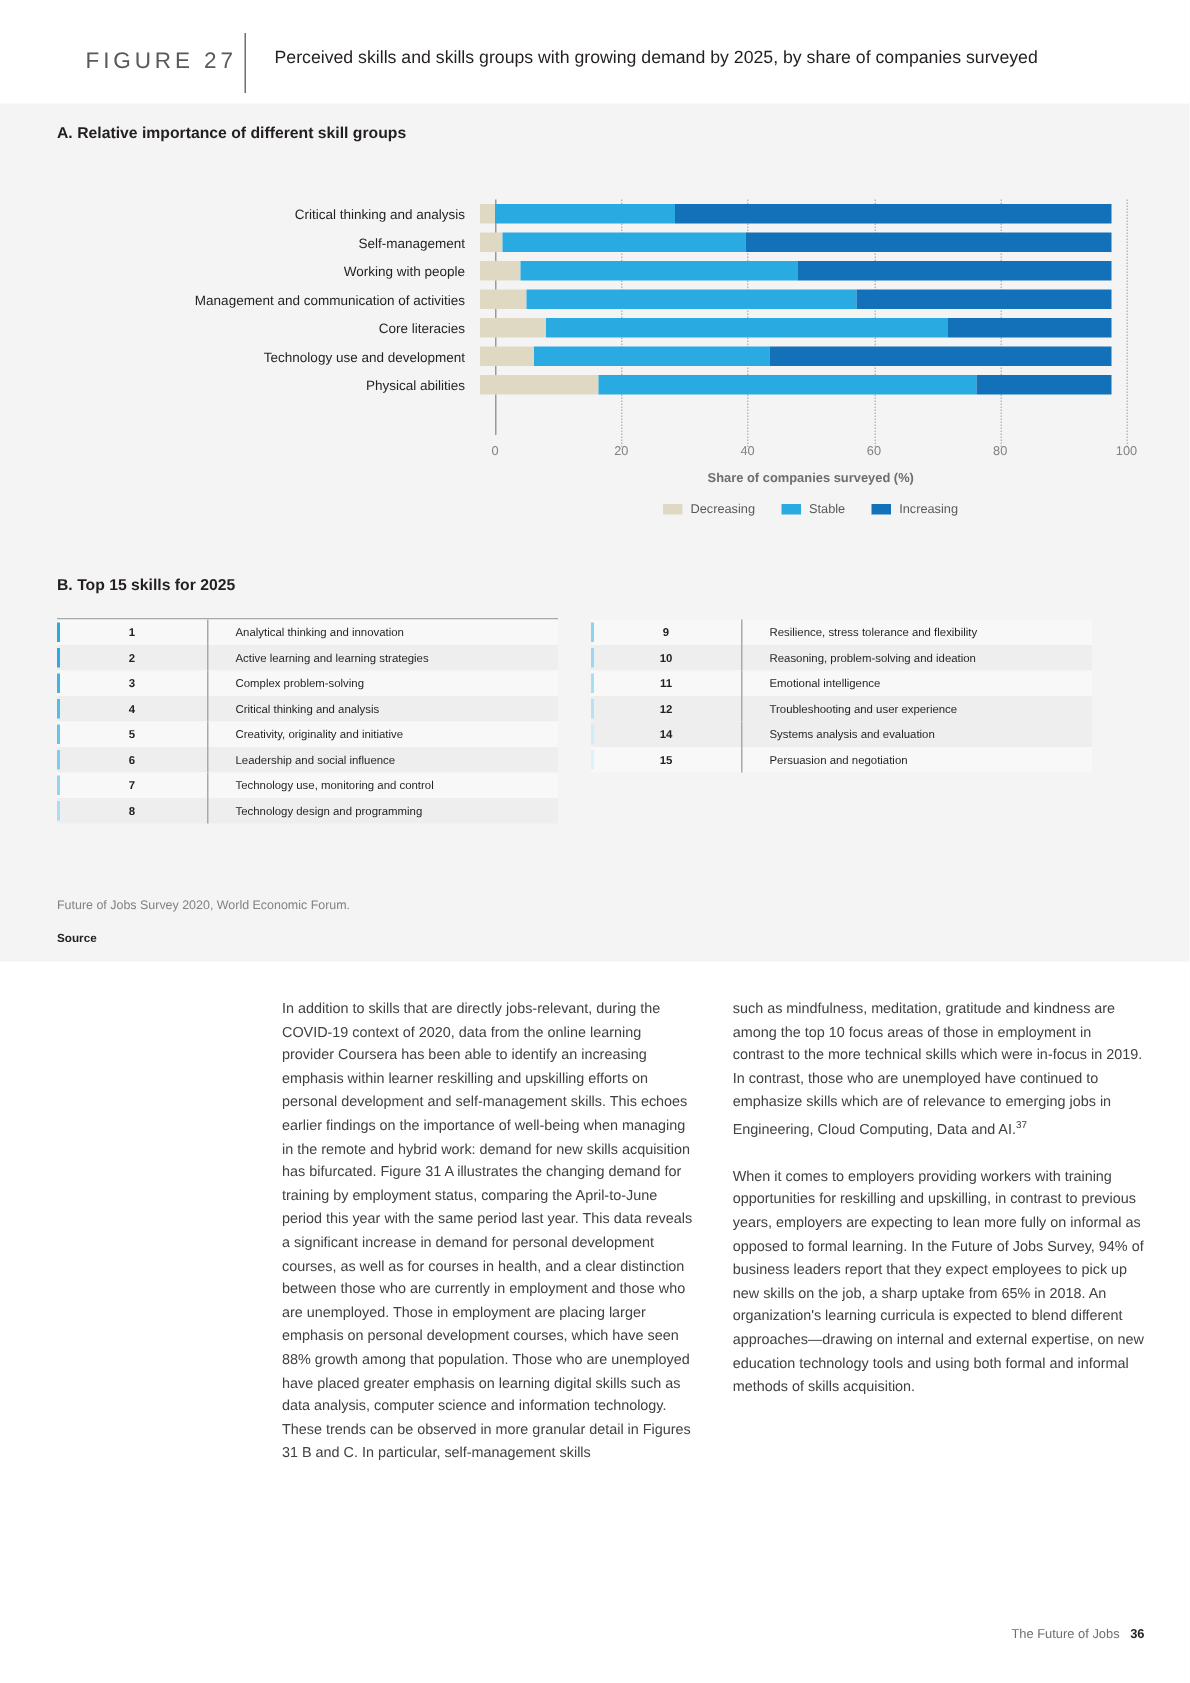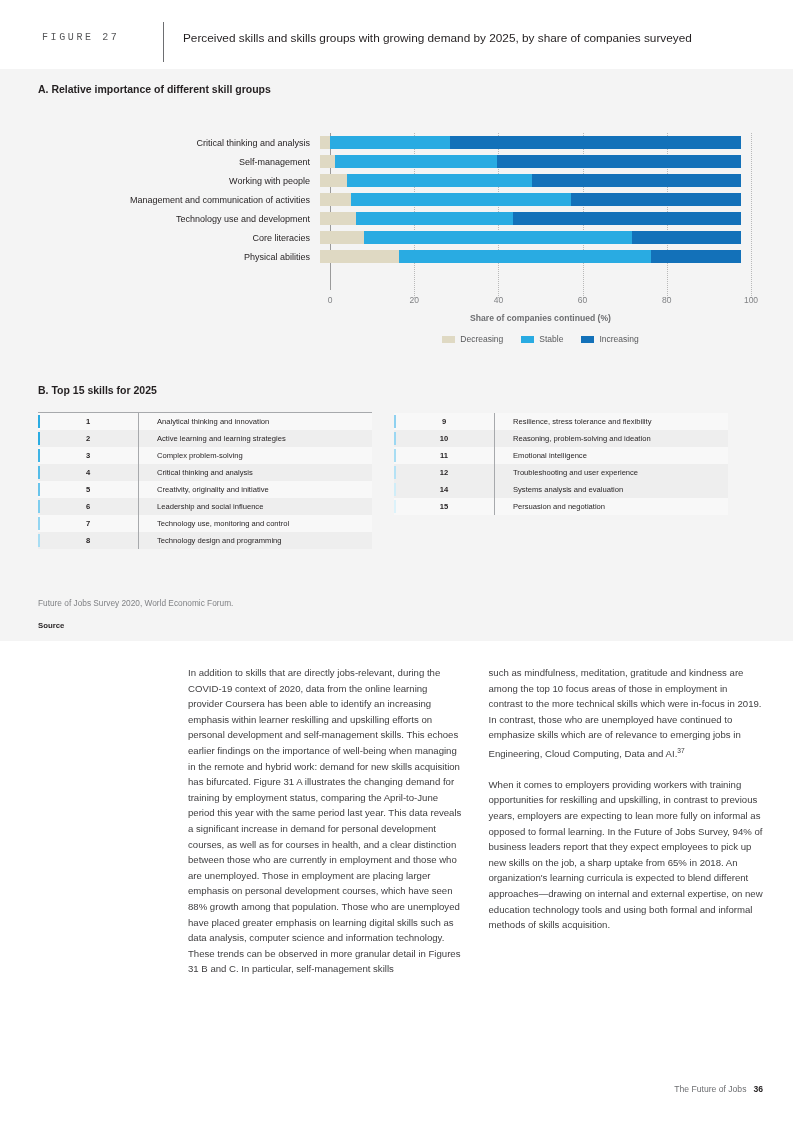--- a/index.html
+++ b/index.html
@@ -10,22 +10,22 @@
     -webkit-font-smoothing: antialiased;
   }
   .page { position: relative; width: 793px; height: 1122px; overflow: hidden; }
 
   
   .fig-header {
     position: absolute; left: 0; top: 0; width: 793px; height: 69px;
     background: #ffffff;
   }
   .fig-label {
-    position: absolute; left: 42px; top: 32px;
-    font-size: 10px; letter-spacing: 2.6px; color: #58595b; font-weight: 400; font-family: Liberation Mono, monospace;
+    position: absolute; left: 57px; top: 32px;
+    font-size: 15px; letter-spacing: 2.6px; color: #58595b; font-weight: 400;
   }
   .fig-divider {
     position: absolute; left: 163px; top: 22px; width: 1px; height: 40px;
     background: #6d6e71;
   }
   .fig-title {
     position: absolute; left: 183px; top: 31px; width: 590px;
     font-size: 11.8px; color: #231f20; font-weight: 400; line-height: 15px;
   }
 
@@ -192,53 +192,53 @@
         </div>
         <div class="chart-row">
           <div class="cat-label">Management and communication of activities</div>
           <div class="bar-track">
             <div class="seg seg-dec" style="width: 31.154px;"></div>
             <div class="seg seg-sta" style="width: 219.762px;"></div>
             <div class="seg seg-inc" style="width: 170.084px;"></div>
           </div>
         </div>
         <div class="chart-row">
+          <div class="cat-label">Core literacies</div>
+          <div class="bar-track">
+            <div class="seg seg-dec" style="width: 44.205px;"></div>
+            <div class="seg seg-sta" style="width: 267.335px;"></div>
+            <div class="seg seg-inc" style="width: 109.46px;"></div>
+          </div>
+        </div>
+        <div class="chart-row">
           <div class="cat-label">Technology use and development</div>
           <div class="bar-track">
             <div class="seg seg-dec" style="width: 35.785px;"></div>
             <div class="seg seg-sta" style="width: 157.033px;"></div>
             <div class="seg seg-inc" style="width: 228.182px;"></div>
-          </div>
-        </div>
-        <div class="chart-row">
-          <div class="cat-label">Core literacies</div>
-          <div class="bar-track">
-            <div class="seg seg-dec" style="width: 44.205px;"></div>
-            <div class="seg seg-sta" style="width: 267.335px;"></div>
-            <div class="seg seg-inc" style="width: 109.46px;"></div>
           </div>
         </div>
         <div class="chart-row">
           <div class="cat-label">Physical abilities</div>
           <div class="bar-track">
             <div class="seg seg-dec" style="width: 79.148px;"></div>
             <div class="seg seg-sta" style="width: 251.758px;"></div>
             <div class="seg seg-inc" style="width: 90.094px;"></div>
           </div>
         </div>
       </div>
     <div class="ticks">
         <div class="tick-lbl" style="left: 0px;">0</div>
         <div class="tick-lbl" style="left: 84.2px;">20</div>
         <div class="tick-lbl" style="left: 168.4px;">40</div>
         <div class="tick-lbl" style="left: 252.6px;">60</div>
         <div class="tick-lbl" style="left: 336.8px;">80</div>
         <div class="tick-lbl" style="left: 421px;">100</div>
       </div>
-    <div class="axis-title">Share of companies continued (%)</div>
+    <div class="axis-title">Share of companies surveyed (%)</div>
     <div class="legend">
         <div class="legend-item">
           <span class="legend-swatch" style="background: rgb(223, 217, 195);"></span>
           <span class="legend-text">Decreasing</span>
         </div>
         <div class="legend-item">
           <span class="legend-swatch" style="background: rgb(41, 171, 226);"></span>
           <span class="legend-text">Stable</span>
         </div>
         <div class="legend-item">

